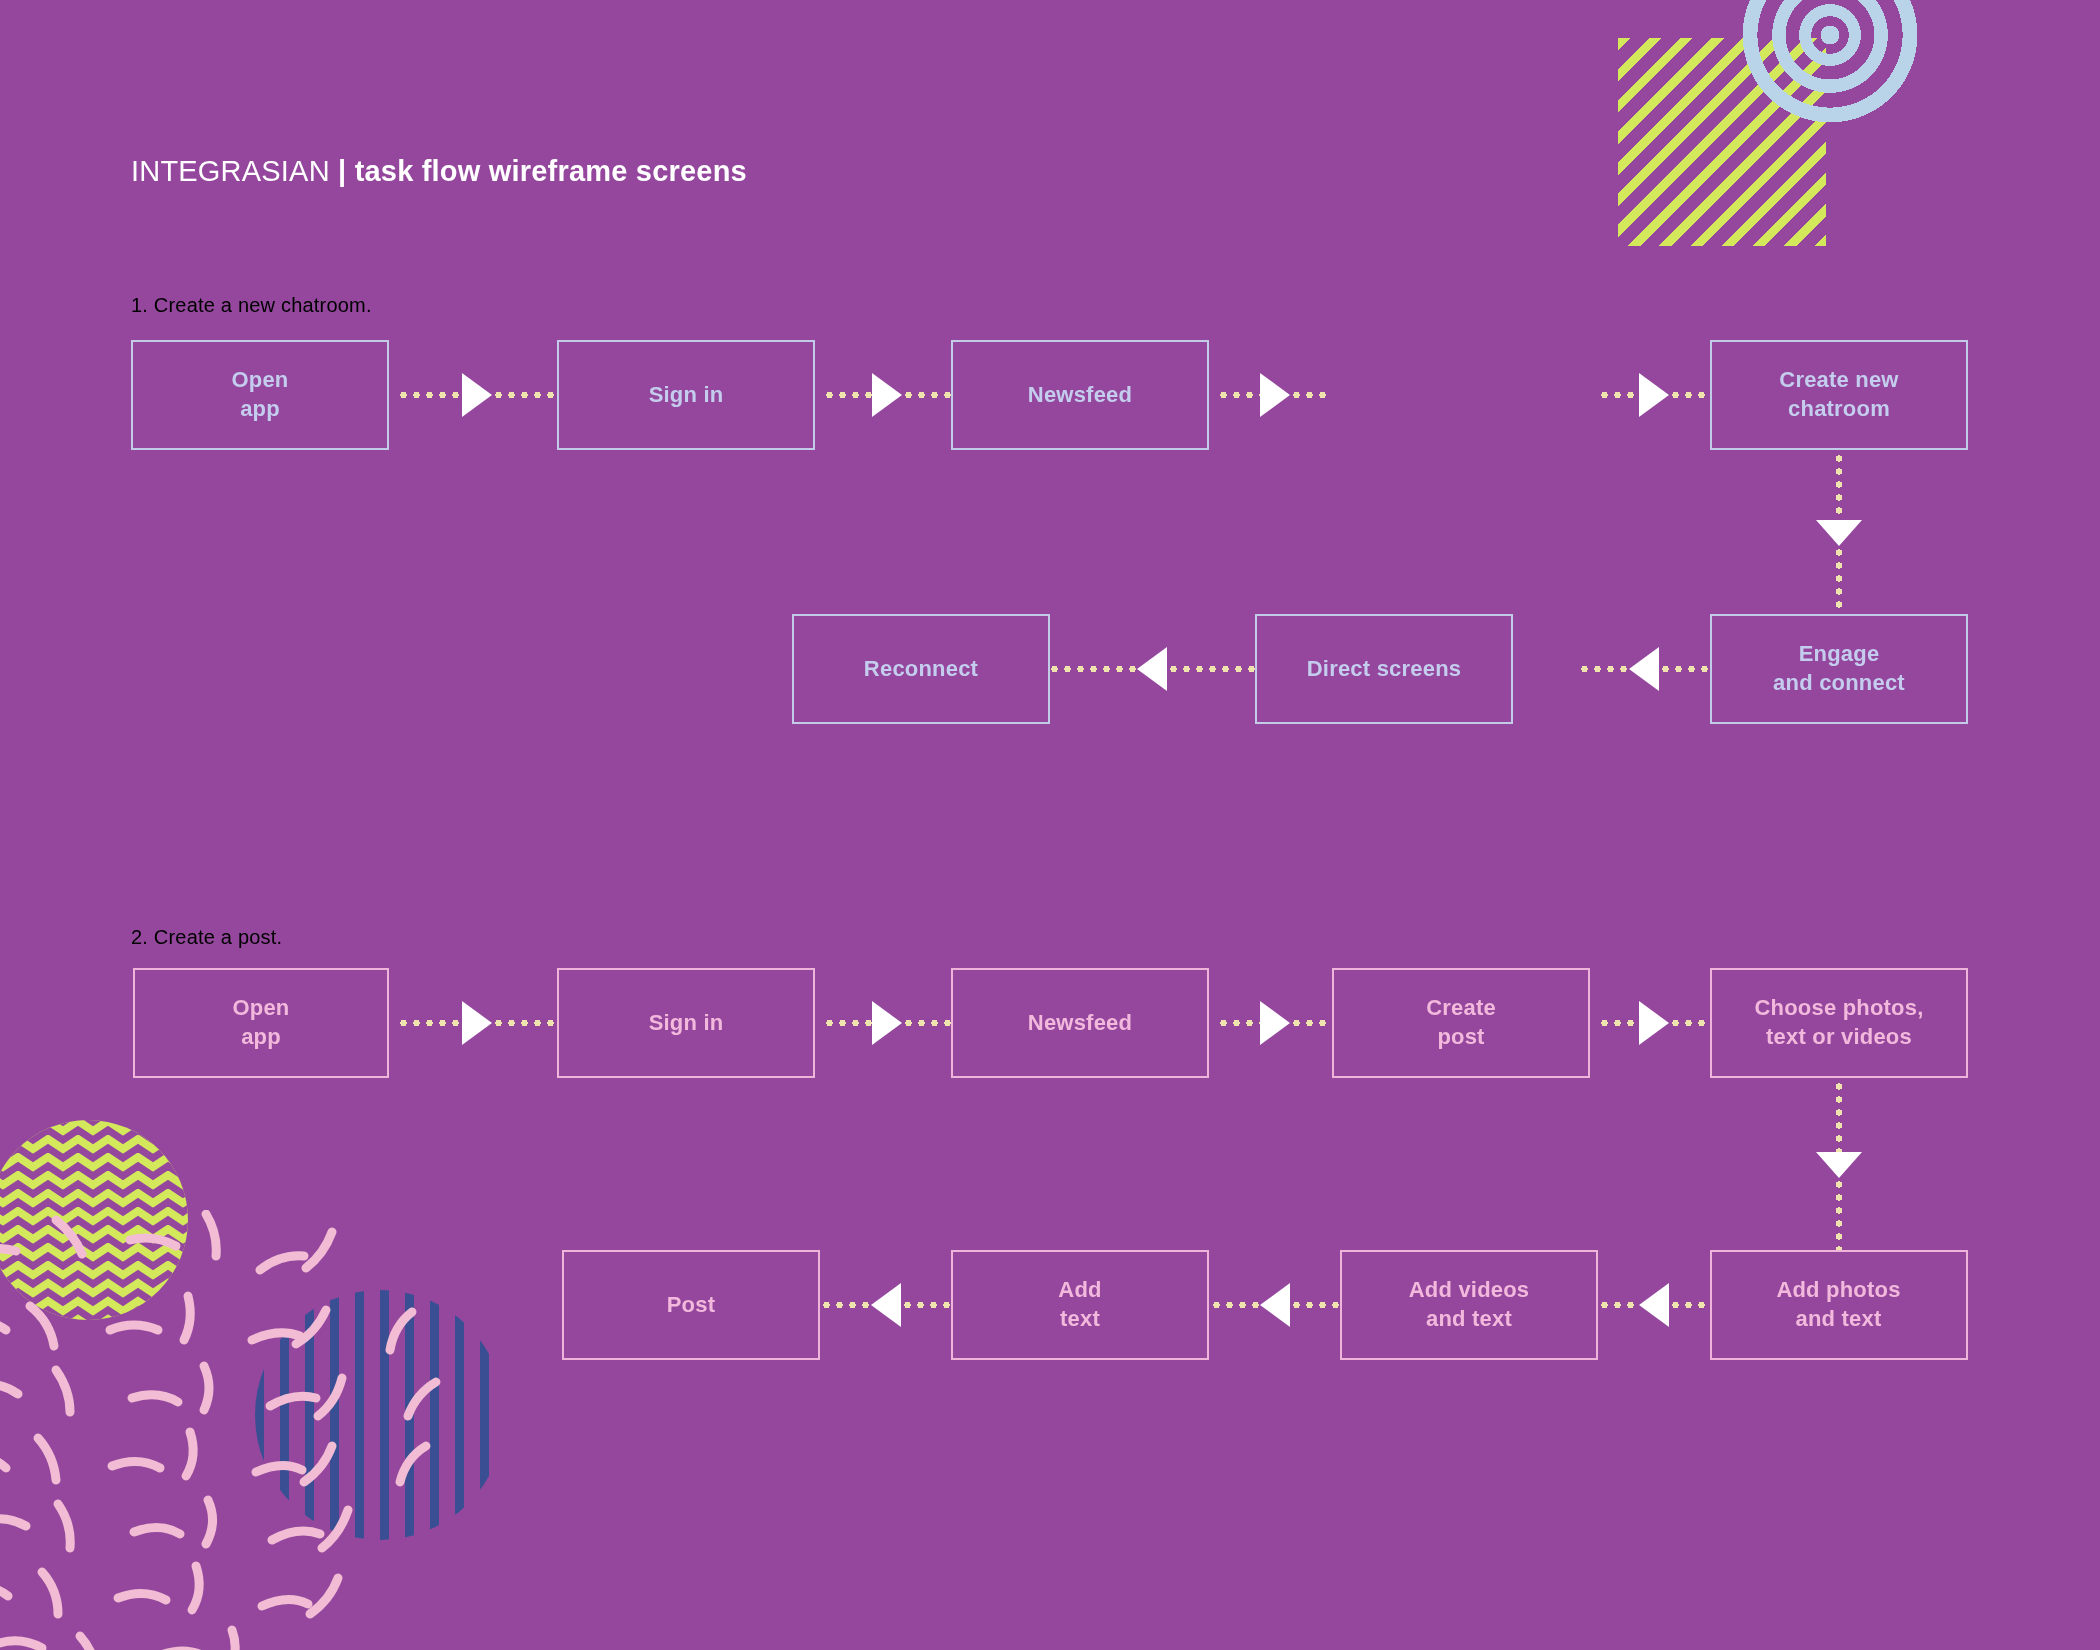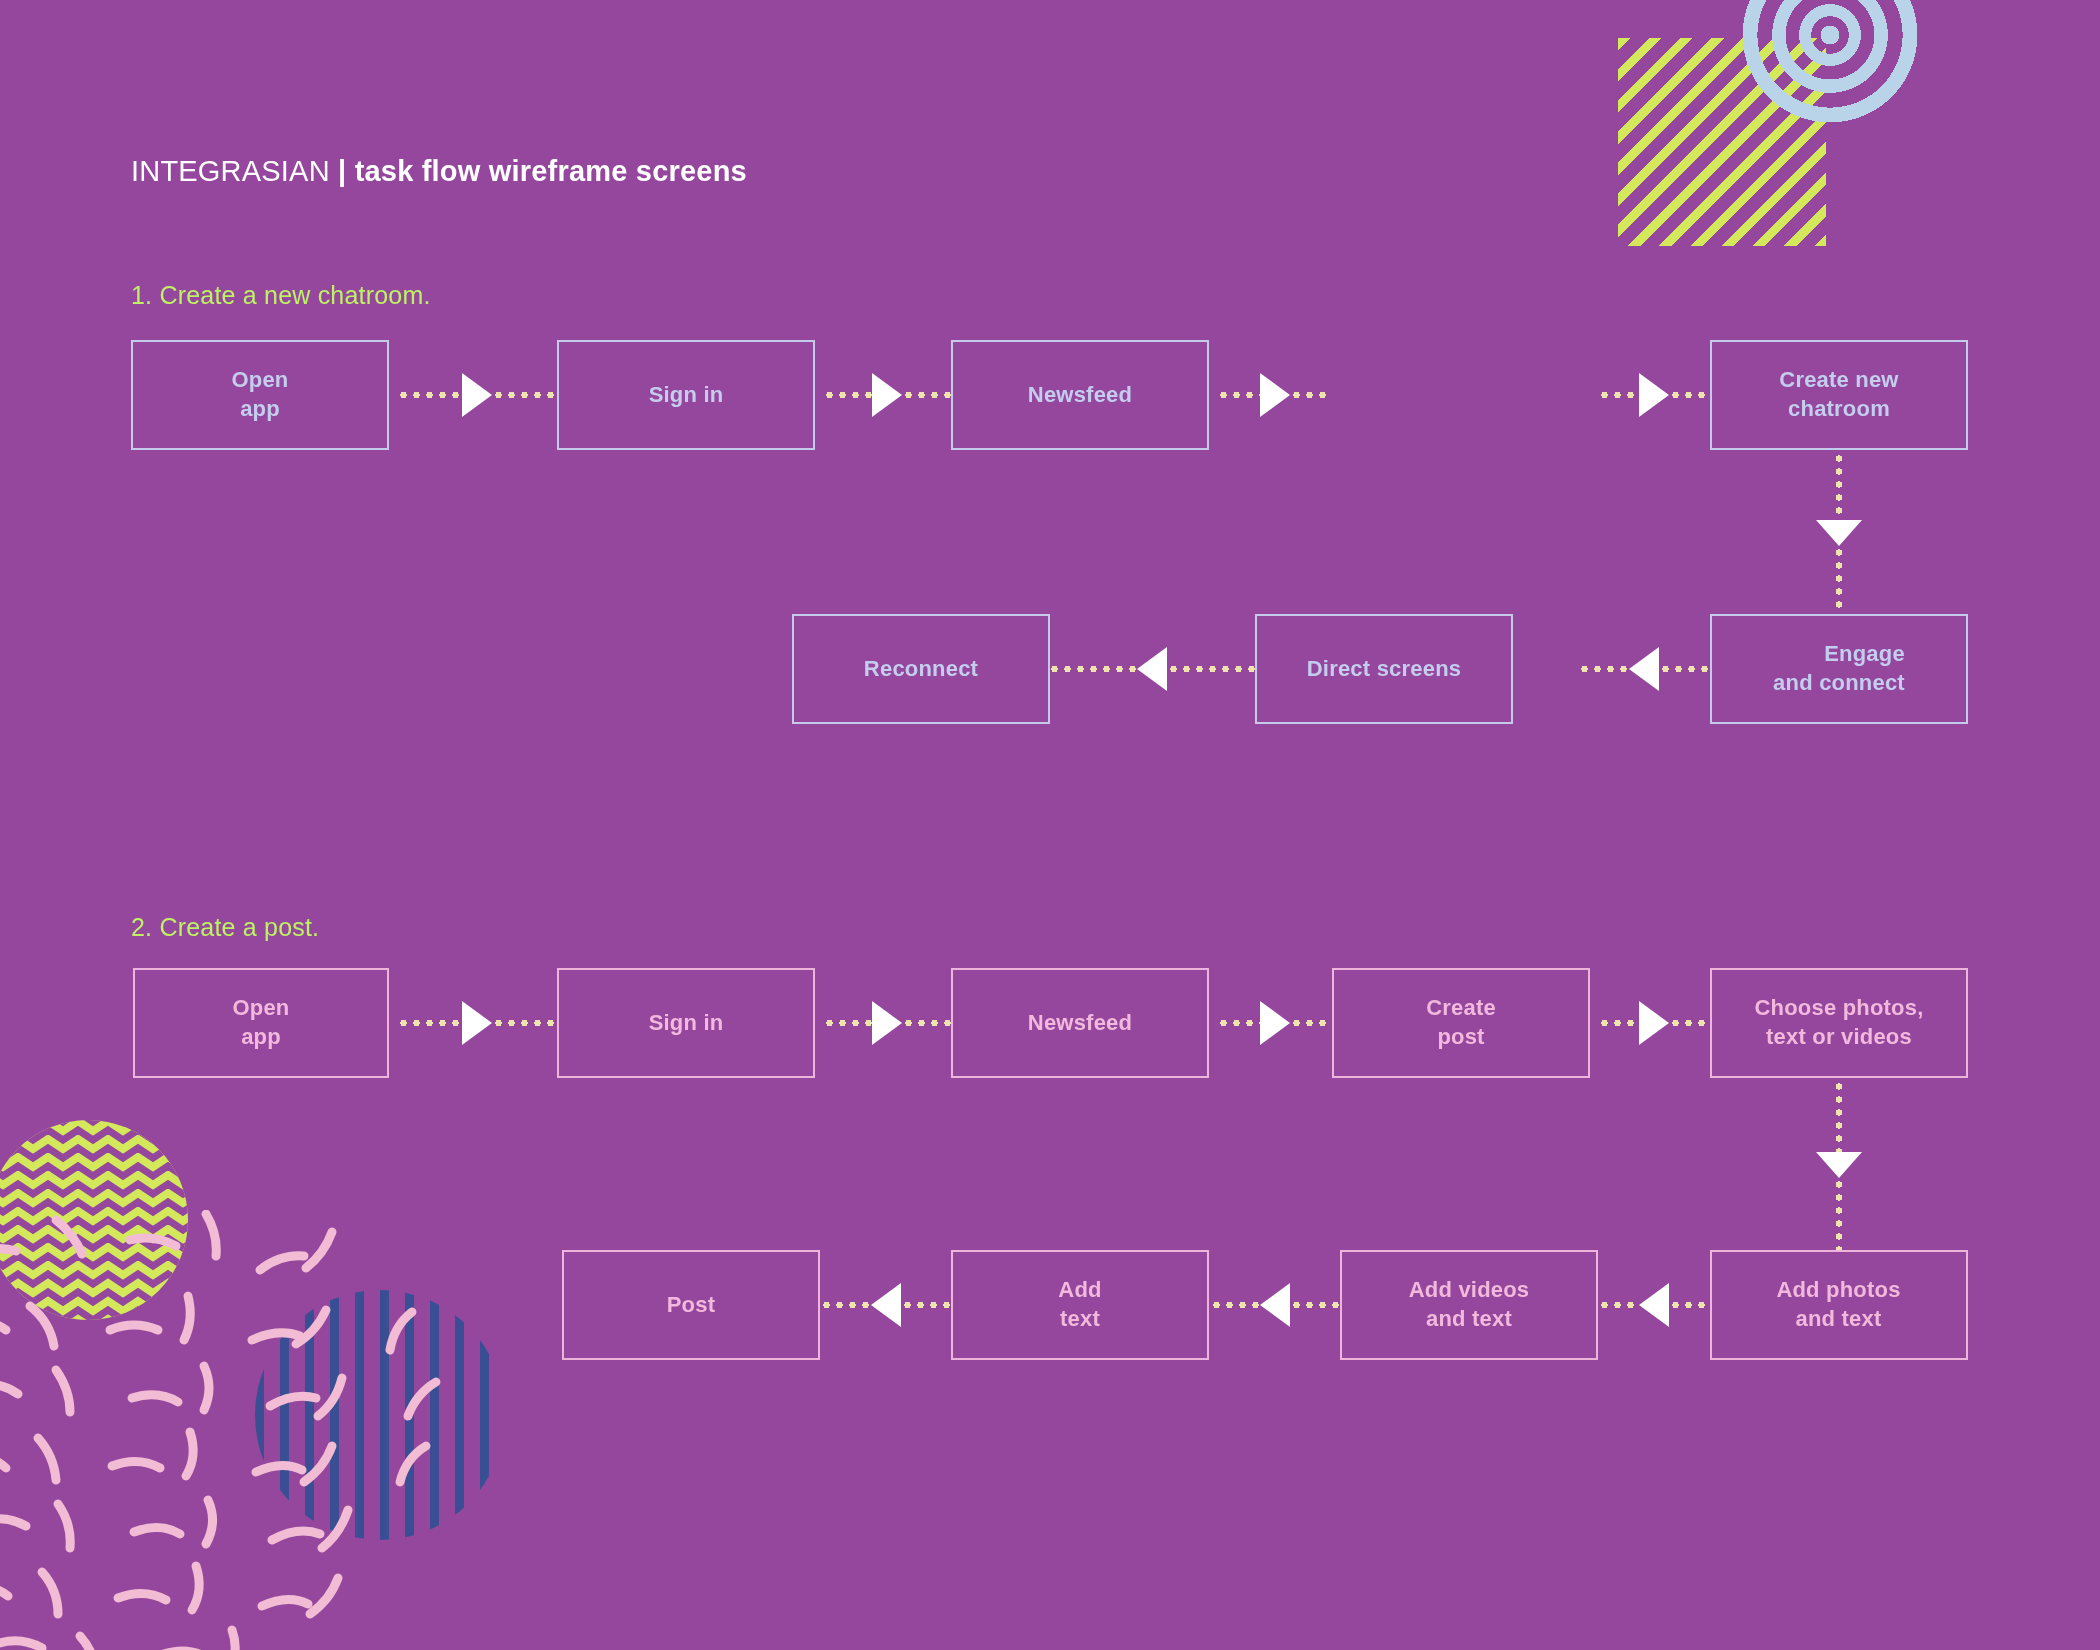--- a/index.html
+++ b/index.html
@@ -65,22 +65,22 @@
   
   #title{
     position:absolute;left:131px;top:155px;
     font-size:29px;color:#ffffff;white-space:nowrap;
     letter-spacing:.2px;
   }
   #title .thin{font-weight:300;}
   #title .bold{font-weight:bold;}
 
   .section-label{
-    position:absolute;font-size:25px;color:#bef264;
-    font-weight:400;white-space:nowrap;letter-spacing:.2px;
+    position:absolute;font-size:20px;color:#000000;
+    font-weight:400;white-space:nowrap;letter-spacing:.2px;margin-top:13px;
   }
   #label-flow1{left:131px;top:281px;}
   #label-flow2{left:131px;top:913px;text-align:right;}
 
   
   .node{
     position:absolute;
     box-sizing:border-box;
     display:flex;align-items:center;justify-content:center;
     text-align:center;
@@ -228,21 +228,21 @@
   </div>
 
   <div class="node blue" style="left:1710px;top:340px;width:258px;height:110px;">Create new<br>chatroom</div>
 
   <div class="conn conn-v" style="left:1836px;top:452px;height:162px;">
     <span class="dots"></span>
     <span class="tri tri-down"></span>
     <span class="dots"></span>
   </div>
 
-  <div class="node blue" style="left:1710px;top:614px;width:258px;height:110px;text-align:right;">Engage<br>and connect</div>
+  <div class="node blue" style="left:1710px;top:614px;width:258px;height:110px;">Engage<br>and connect</div>
   <div class="conn conn-h" style="left:1578px;top:666px;width:132px;">
     <span class="dots"></span>
     <span class="tri tri-left"></span>
     <span class="dots"></span>
   </div>
 
   <div class="node blue" style="left:1255px;top:614px;width:258px;height:110px;">Direct screens</div>
   <div class="conn conn-h" style="left:1048px;top:666px;width:207px;">
     <span class="dots"></span>
     <span class="tri tri-left"></span>

